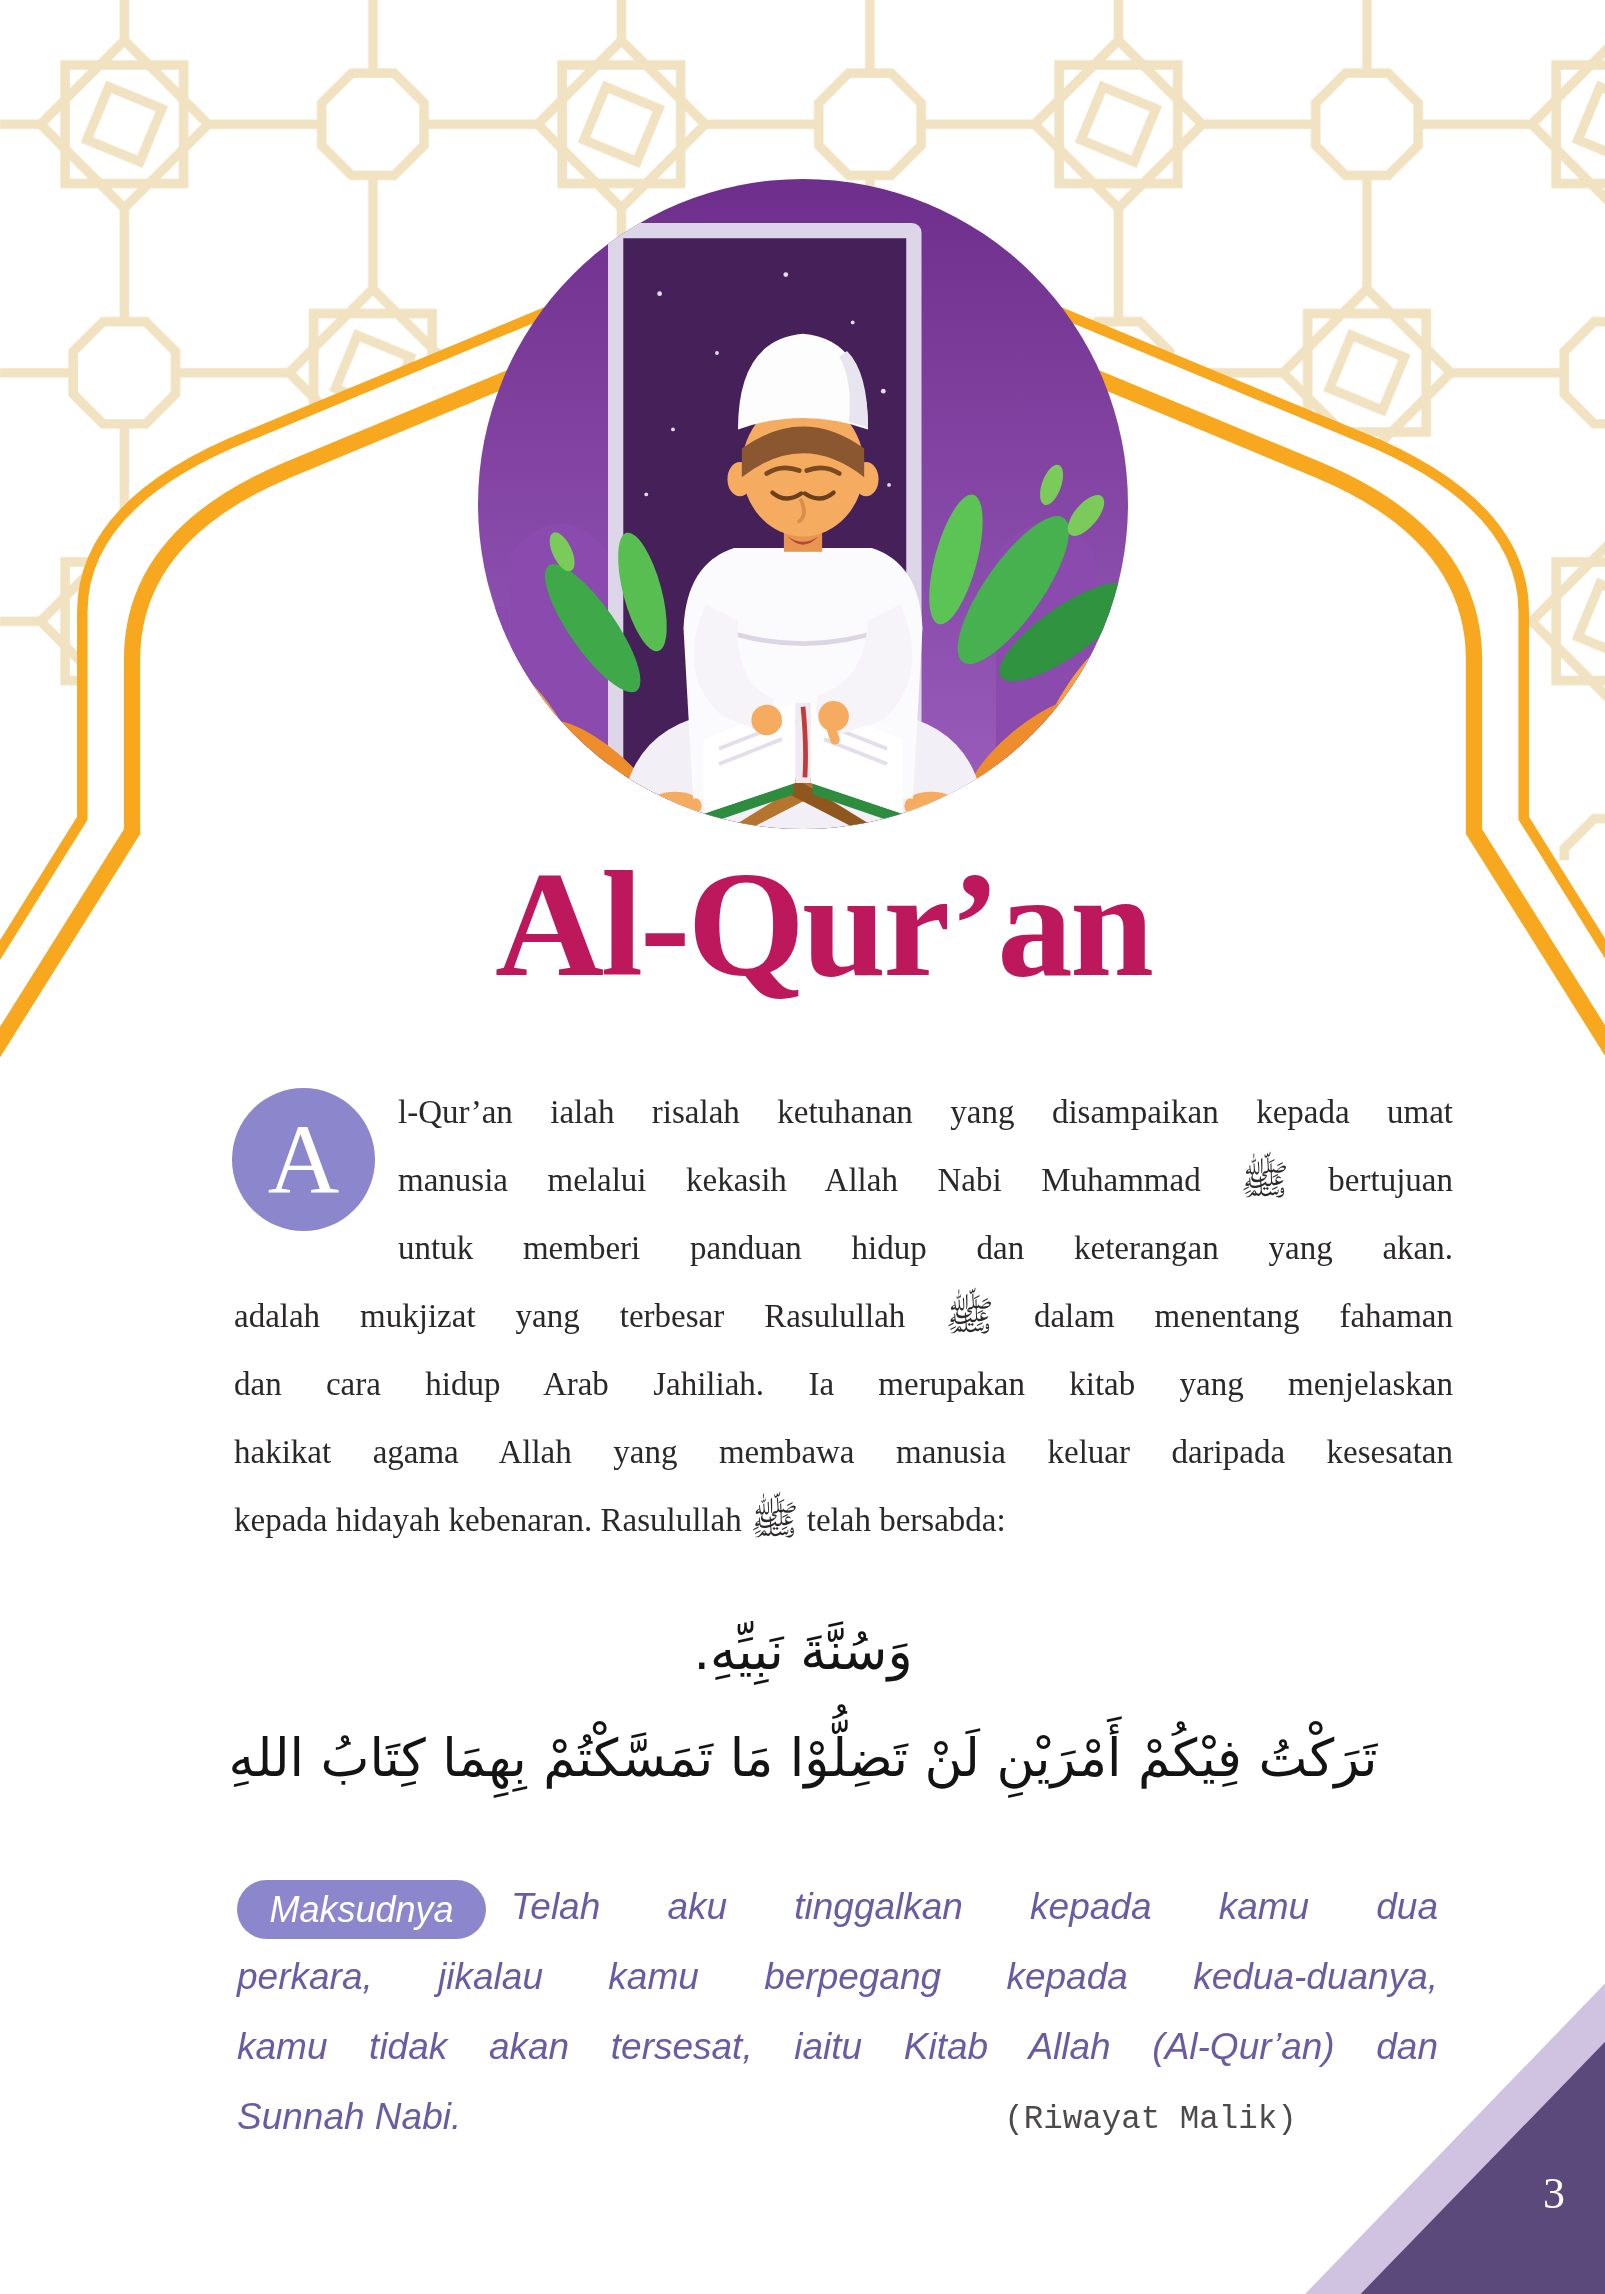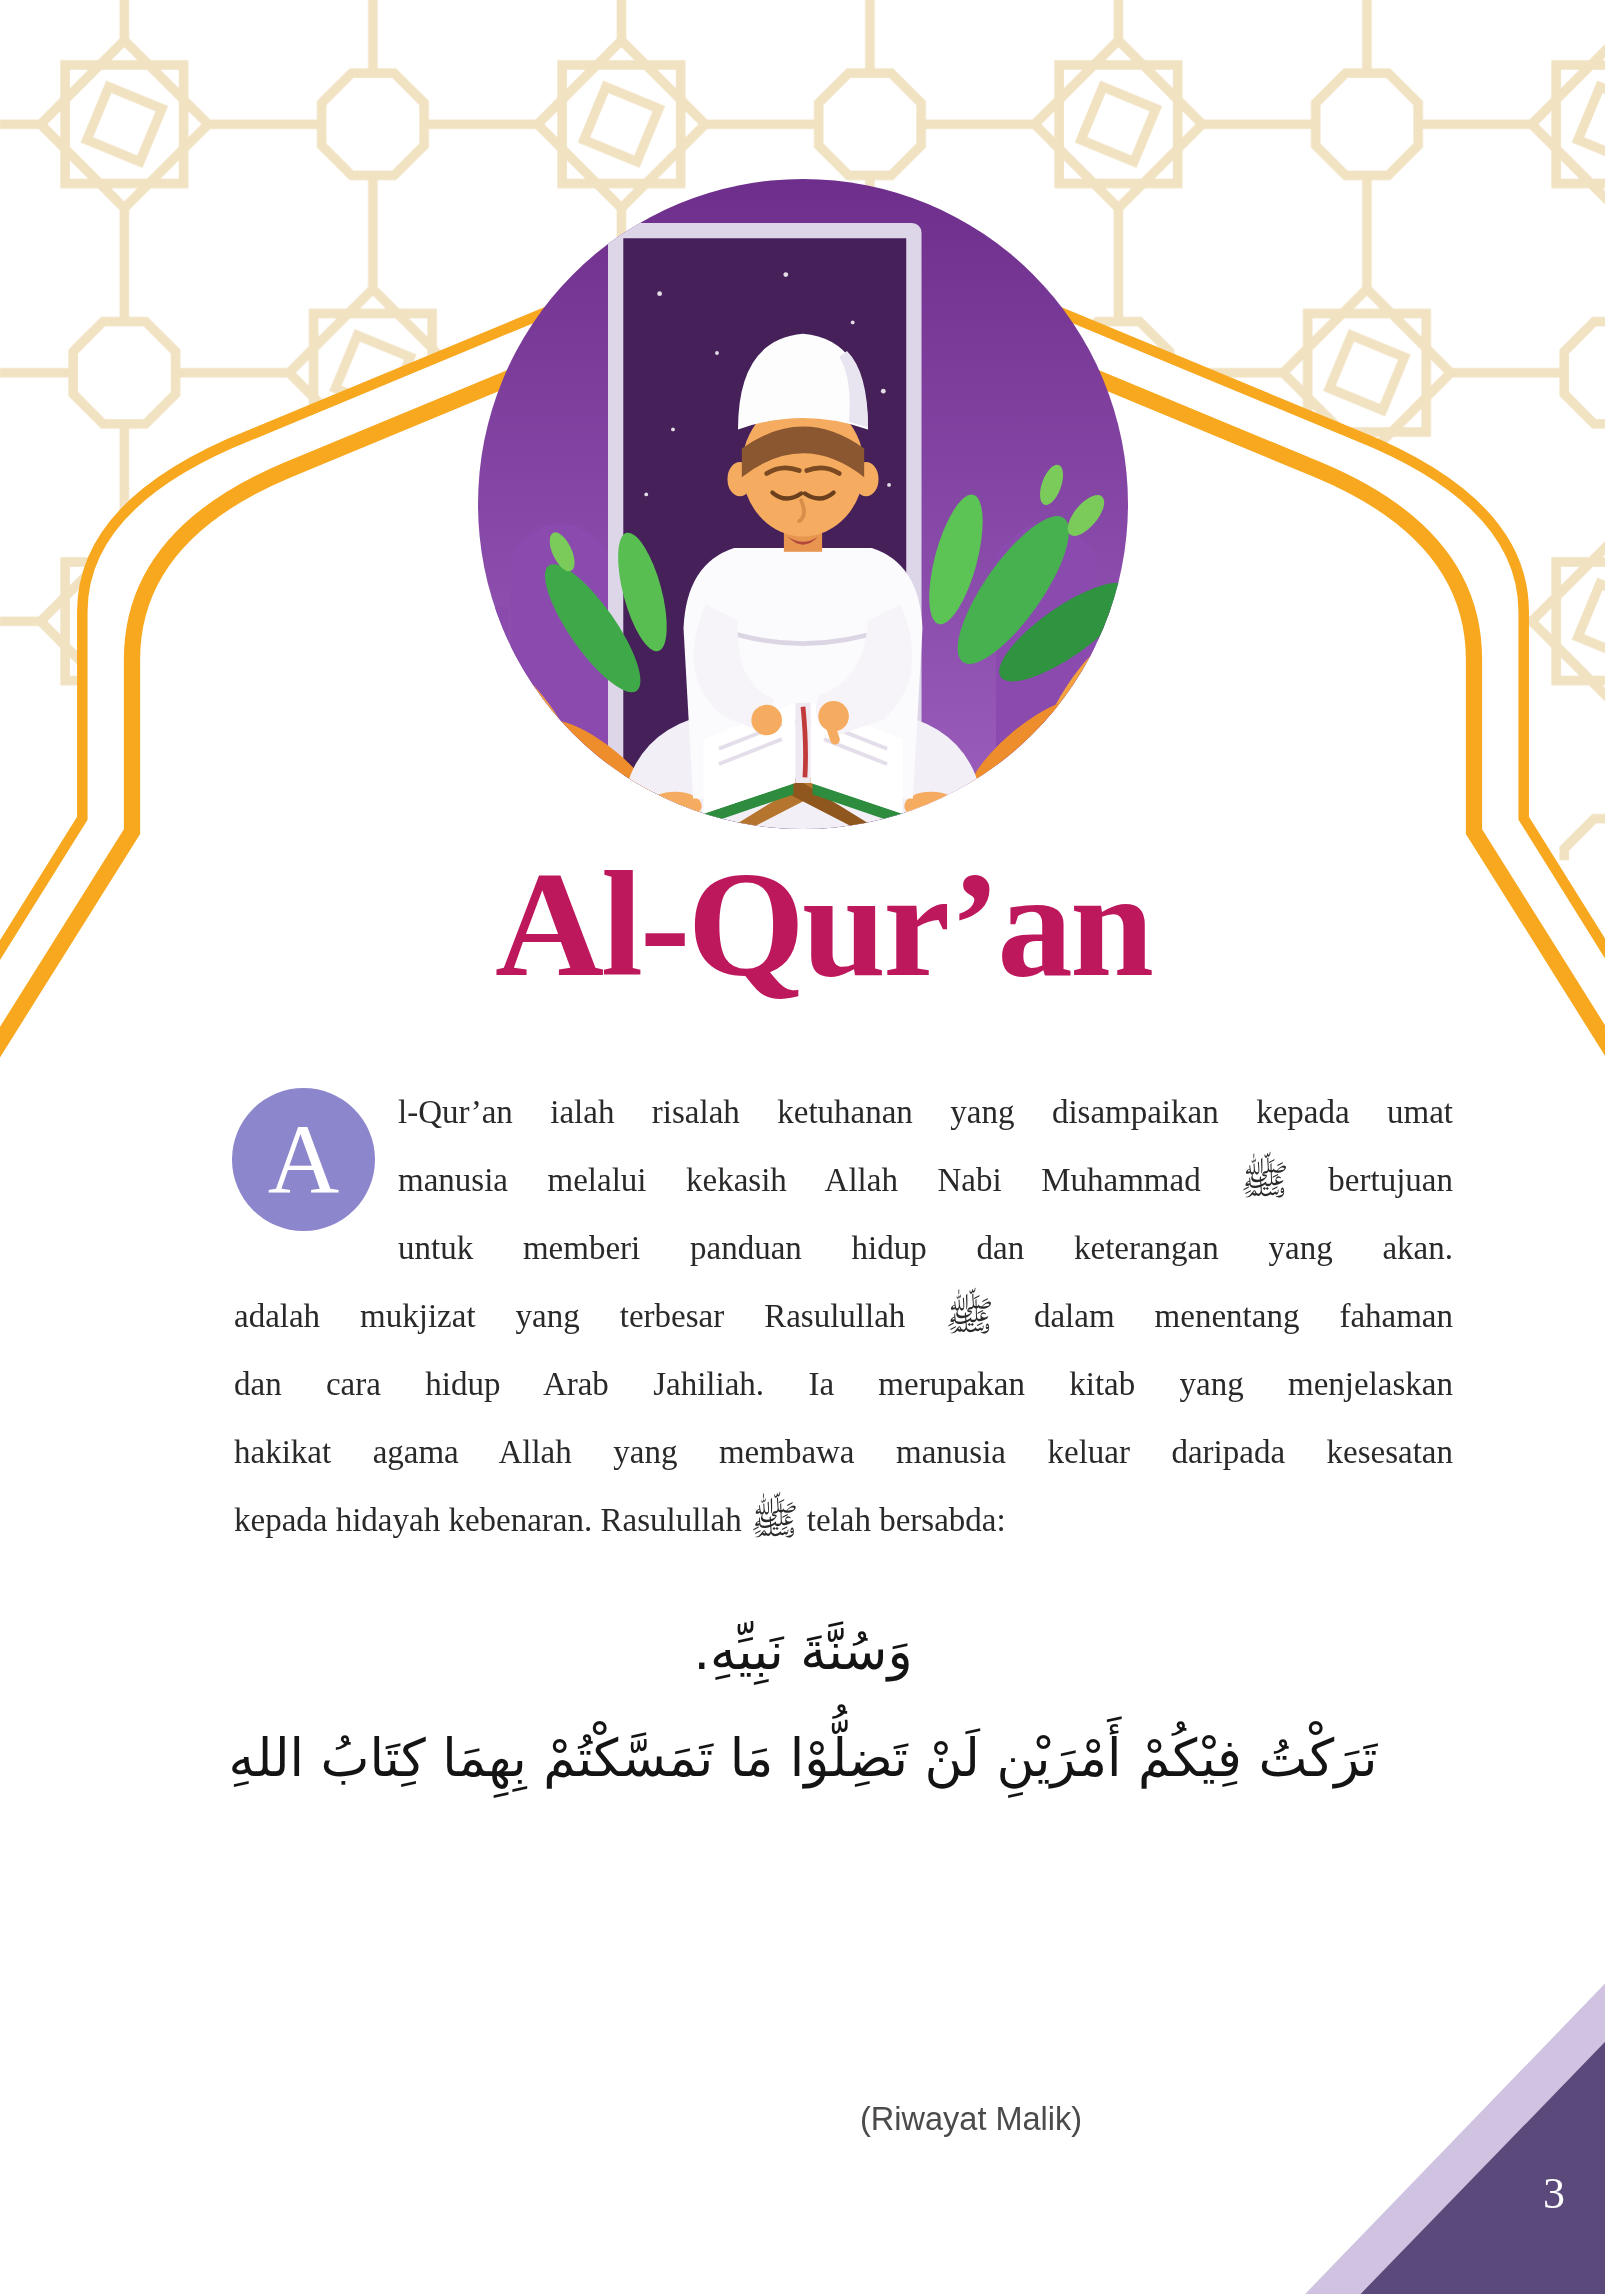--- a/index.html
+++ b/index.html
@@ -31,22 +31,22 @@
   
   #maksud{position:absolute;left:237px;top:1872px;width:1201px;z-index:3;
           font-family:"Liberation Sans",sans-serif;font-style:italic;font-size:37px;
           color:#6A5BA3;}
   .mk-line{height:70px;line-height:70px;text-align:justify;text-align-last:justify;white-space:nowrap;}
   .mk-line.last{text-align-last:left;}
   #mk-pill{display:inline-block;background:#8C87CC;color:#ffffff;border-radius:38px;
            padding:0 32.5px;height:59px;line-height:59px;font-size:36px;margin-right:25px;
            vertical-align:middle;}
   
-  #riwayat{position:absolute;left:860px;top:2101px;width:581px;z-index:3;text-align:left;
-           font-family:Liberation Sans, sans-serif;font-size:32.5px;color:#4D4A4A;}
+  #riwayat{position:absolute;left:860px;top:2101px;width:581px;z-index:3;text-align:center;
+           font-family:Liberation Mono, monospace;font-size:32.5px;color:#4D4A4A;}
   
   #corner-svg{position:absolute;left:1224px;top:1950px;z-index:4;}
   #pagenum{position:absolute;left:1516px;top:2168px;width:76px;z-index:5;text-align:center;
            font-family:"Liberation Serif",serif;font-size:44px;color:#ffffff;}
 </style>
 </head>
 <body>
 
 <div id="page">
 
@@ -196,20 +196,28 @@
     <div class="jline rich">dan cara hidup Arab Jahiliah. Ia merupakan kitab yang menjelaskan</div>
     <div class="jline rich">hakikat agama Allah yang membawa manusia keluar daripada kesesatan</div>
     <div class="jline last rich">kepada hidayah kebenaran. Rasulullah <span class="saw">ﷺ</span> telah bersabda:</div>
   </div>
 
   <div id="hadith">
     <div>وَسُنَّةَ نَبِيِّهِ.</div>
     <div>تَرَكْتُ فِيْكُمْ أَمْرَيْنِ لَنْ تَضِلُّوْا مَا تَمَسَّكْتُمْ بِهِمَا كِتَابُ اللهِ</div>
   </div>
 
+  <div id="maksud">
+    <div class="mk-line">
+      <span id="mk-pill">Maksudnya</span><span>Telah aku tinggalkan kepada kamu dua</span>
+    </div>
+    <div class="mk-line">perkara, jikalau kamu berpegang kepada kedua-duanya,</div>
+    <div class="mk-line">kamu tidak akan tersesat, iaitu Kitab Allah (Al-Qur’an) dan</div>
+    <div class="mk-line last">Sunnah Nabi.</div>
+  </div>
 
   <div id="riwayat">(Riwayat Malik)</div>
 
   <svg id="corner-svg" width="382" height="344" viewBox="0 0 400 360">
     <polygon points="400,34 400,95 143,360 85,360" fill="#CFC3E1"></polygon>
     <polygon points="400,95 400,360 143,360" fill="#5C497B"></polygon>
   </svg>
   <div id="pagenum">3</div>
 
 </div>

